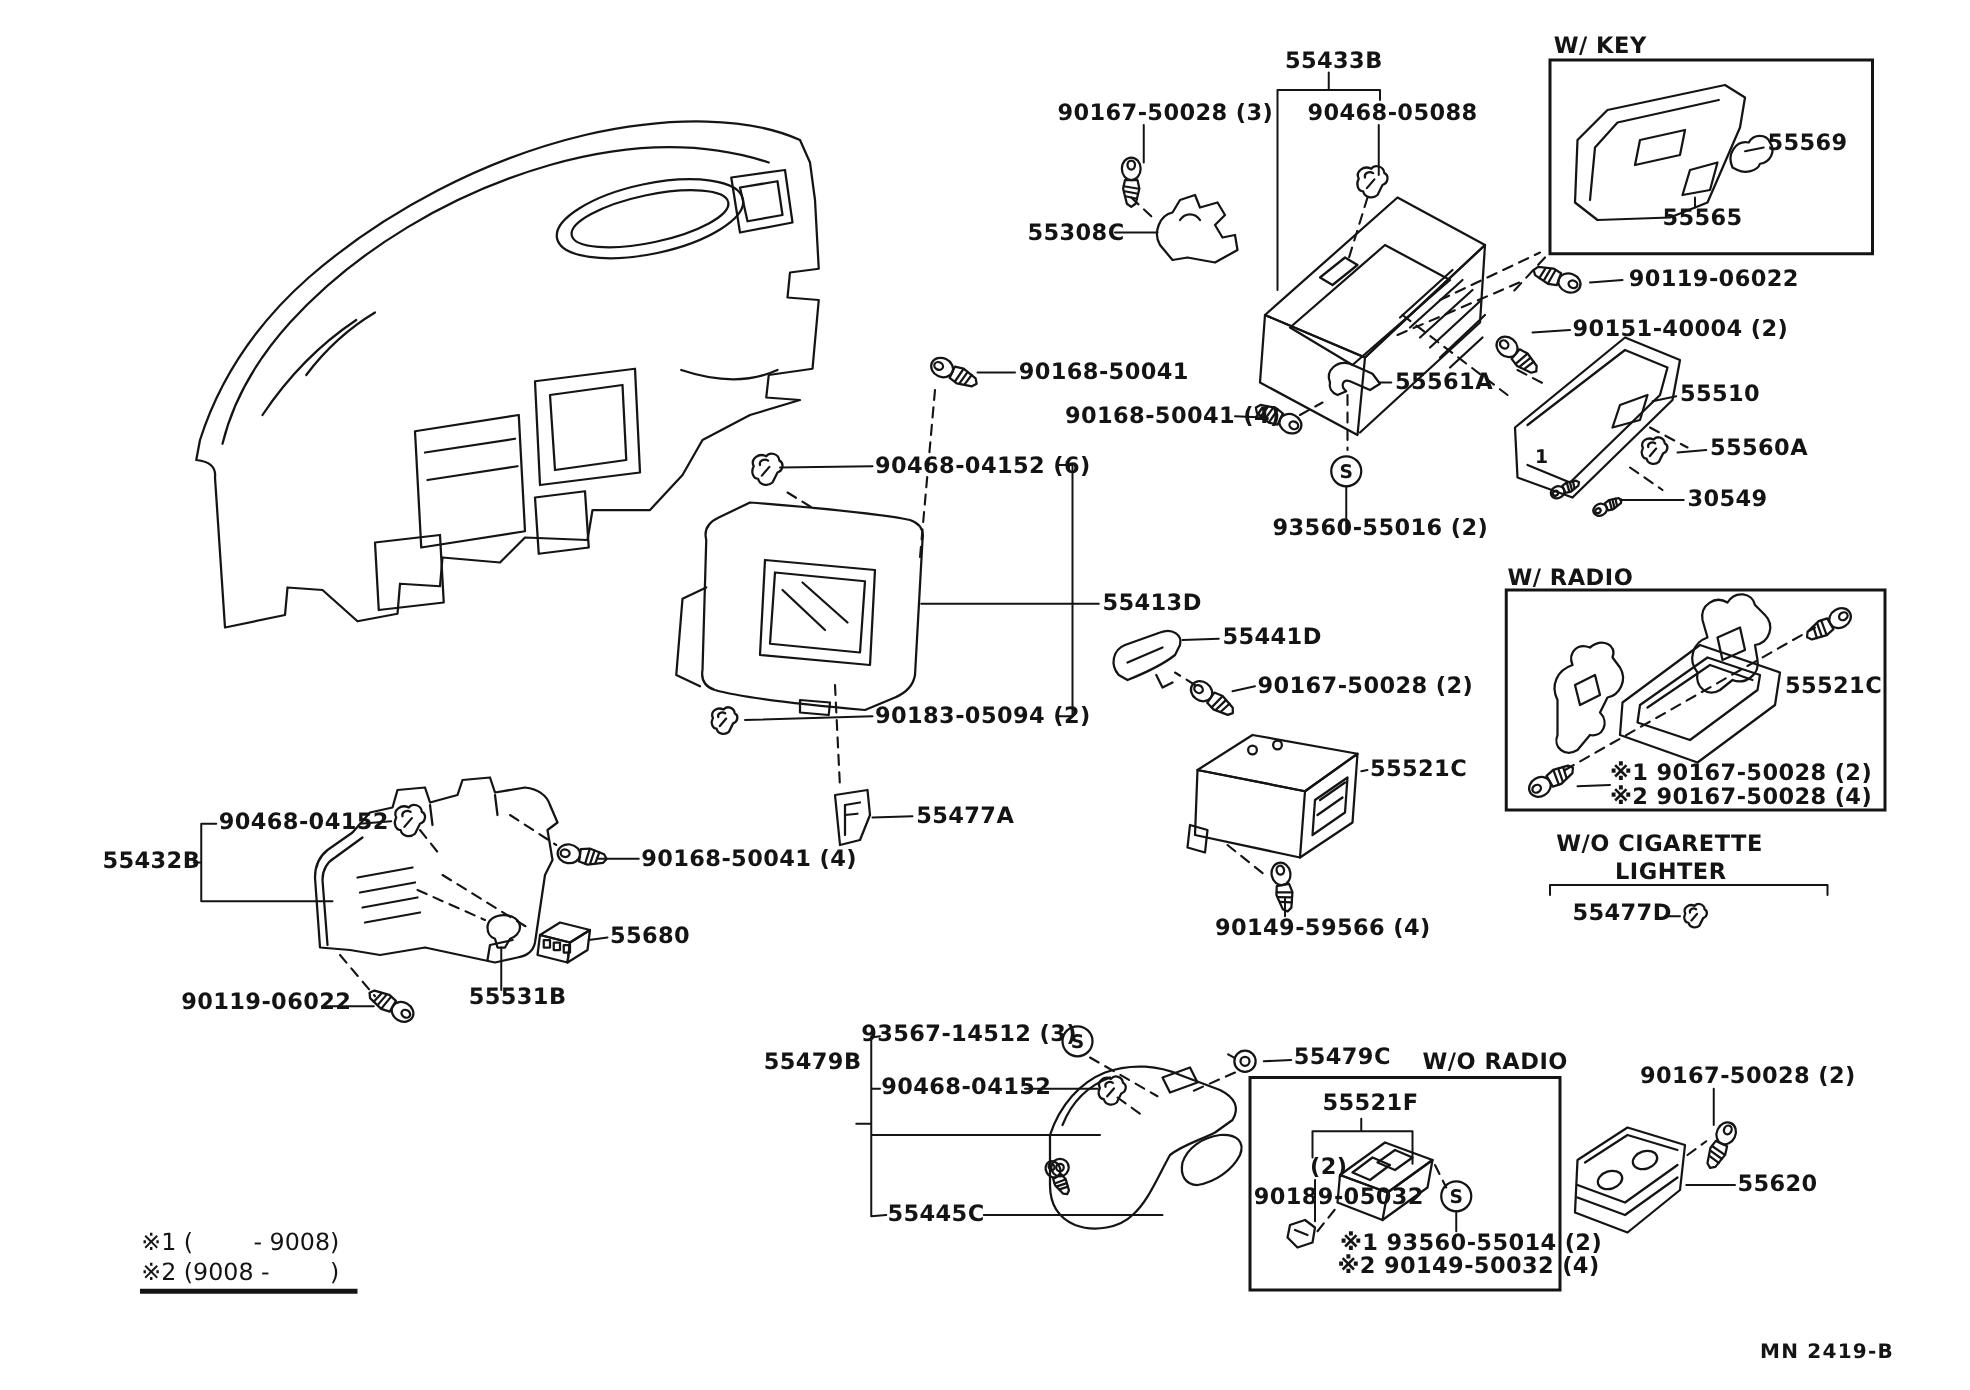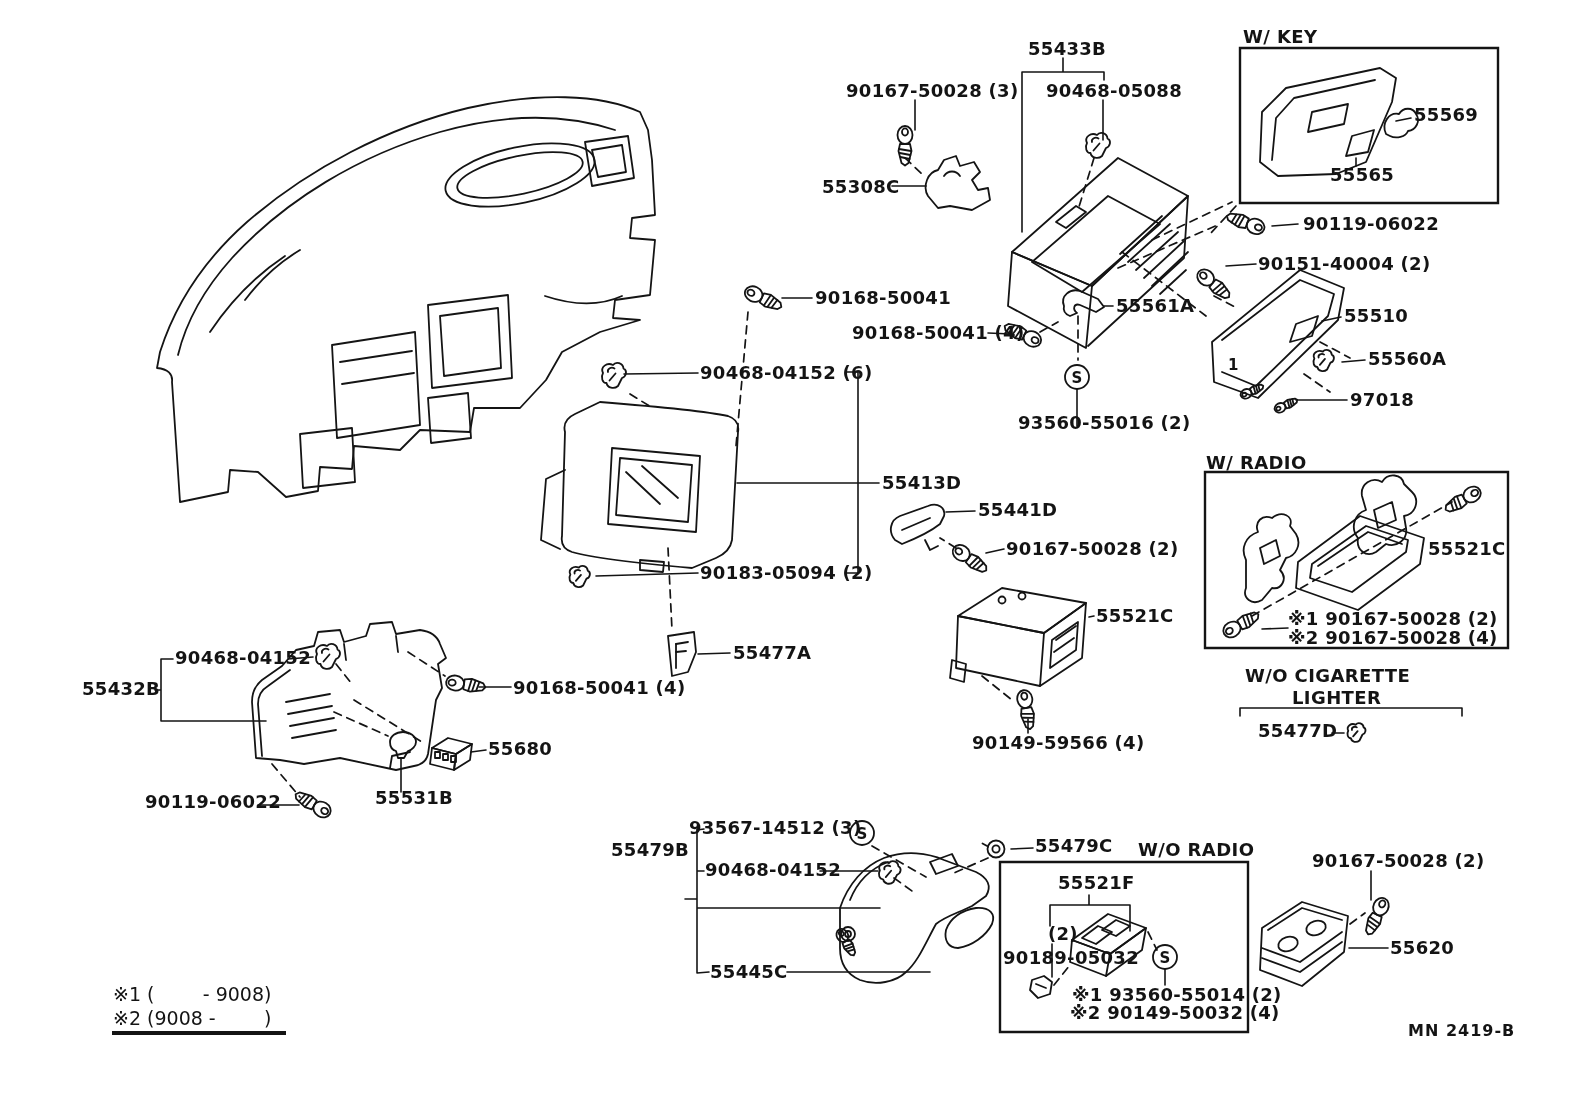--- a/index.html
+++ b/index.html
@@ -326,37 +326,37 @@
 
   <div class="heading" style="left:1243px;top:26px">W/ KEY</div>
   <div class="heading" style="left:1206px;top:452px">W/ RADIO</div>
   <div class="heading" style="left:1138px;top:839px">W/O RADIO</div>
   <div class="heading" style="left:1245px;top:665px">W/O CIGARETTE</div>
   <div class="heading" style="left:1292px;top:687px">LIGHTER</div>
 
   <div class="legend-row" style="left:113px;top:983px">※1 (        - 9008)</div>
   <div class="legend-row" style="left:113px;top:1007px">※2 (9008 -        )</div>
 
-  <div class="footer-code" style="left:1408px;top:1021px">MN  2419-B</div>
+  <div class="footer-code" style="left:1408px;top:1071px">MN  2419-B</div>
 
   <div id="labels">
       <div class="part-label" style="left: 1028px; top: 40px;">55433B</div>
       <div class="part-label" style="left: 846px; top: 82px;">90167-50028 (3)</div>
       <div class="part-label" style="left: 1046px; top: 82px;">90468-05088</div>
       <div class="part-label" style="left: 822px; top: 178px;">55308C</div>
       <div class="part-label" style="left: 1414px; top: 106px;">55569</div>
       <div class="part-label" style="left: 1330px; top: 166px;">55565</div>
       <div class="part-label" style="left: 1303px; top: 215px;">90119-06022</div>
       <div class="part-label" style="left: 1258px; top: 255px;">90151-40004 (2)</div>
       <div class="part-label" style="left: 1116px; top: 297px;">55561A</div>
       <div class="part-label" style="left: 815px; top: 289px;">90168-50041</div>
       <div class="part-label" style="left: 852px; top: 324px;">90168-50041 (4)</div>
       <div class="part-label" style="left: 1344px; top: 307px;">55510</div>
       <div class="part-label" style="left: 1368px; top: 350px;">55560A</div>
-      <div class="part-label" style="left: 1350px; top: 391px;">97018</div>
+      <div class="part-label" style="left: 1350px; top: 391px;">30549</div>
       <div class="part-label" style="left: 1018px; top: 414px;">93560-55016 (2)</div>
       <div class="part-label" style="left: 700px; top: 364px;">90468-04152 (6)</div>
       <div class="part-label" style="left: 882px; top: 474px;">55413D</div>
       <div class="part-label" style="left: 978px; top: 501px;">55441D</div>
       <div class="part-label" style="left: 1006px; top: 540px;">90167-50028 (2)</div>
       <div class="part-label" style="left: 700px; top: 564px;">90183-05094 (2)</div>
       <div class="part-label" style="left: 1096px; top: 607px;">55521C</div>
       <div class="part-label" style="left: 1428px; top: 540px;">55521C</div>
       <div class="part-label" style="left: 1288px; top: 610px; text-align: right;">※1 90167-50028 (2)</div>
       <div class="part-label" style="left: 1288px; top: 629px;">※2 90167-50028 (4)</div>

